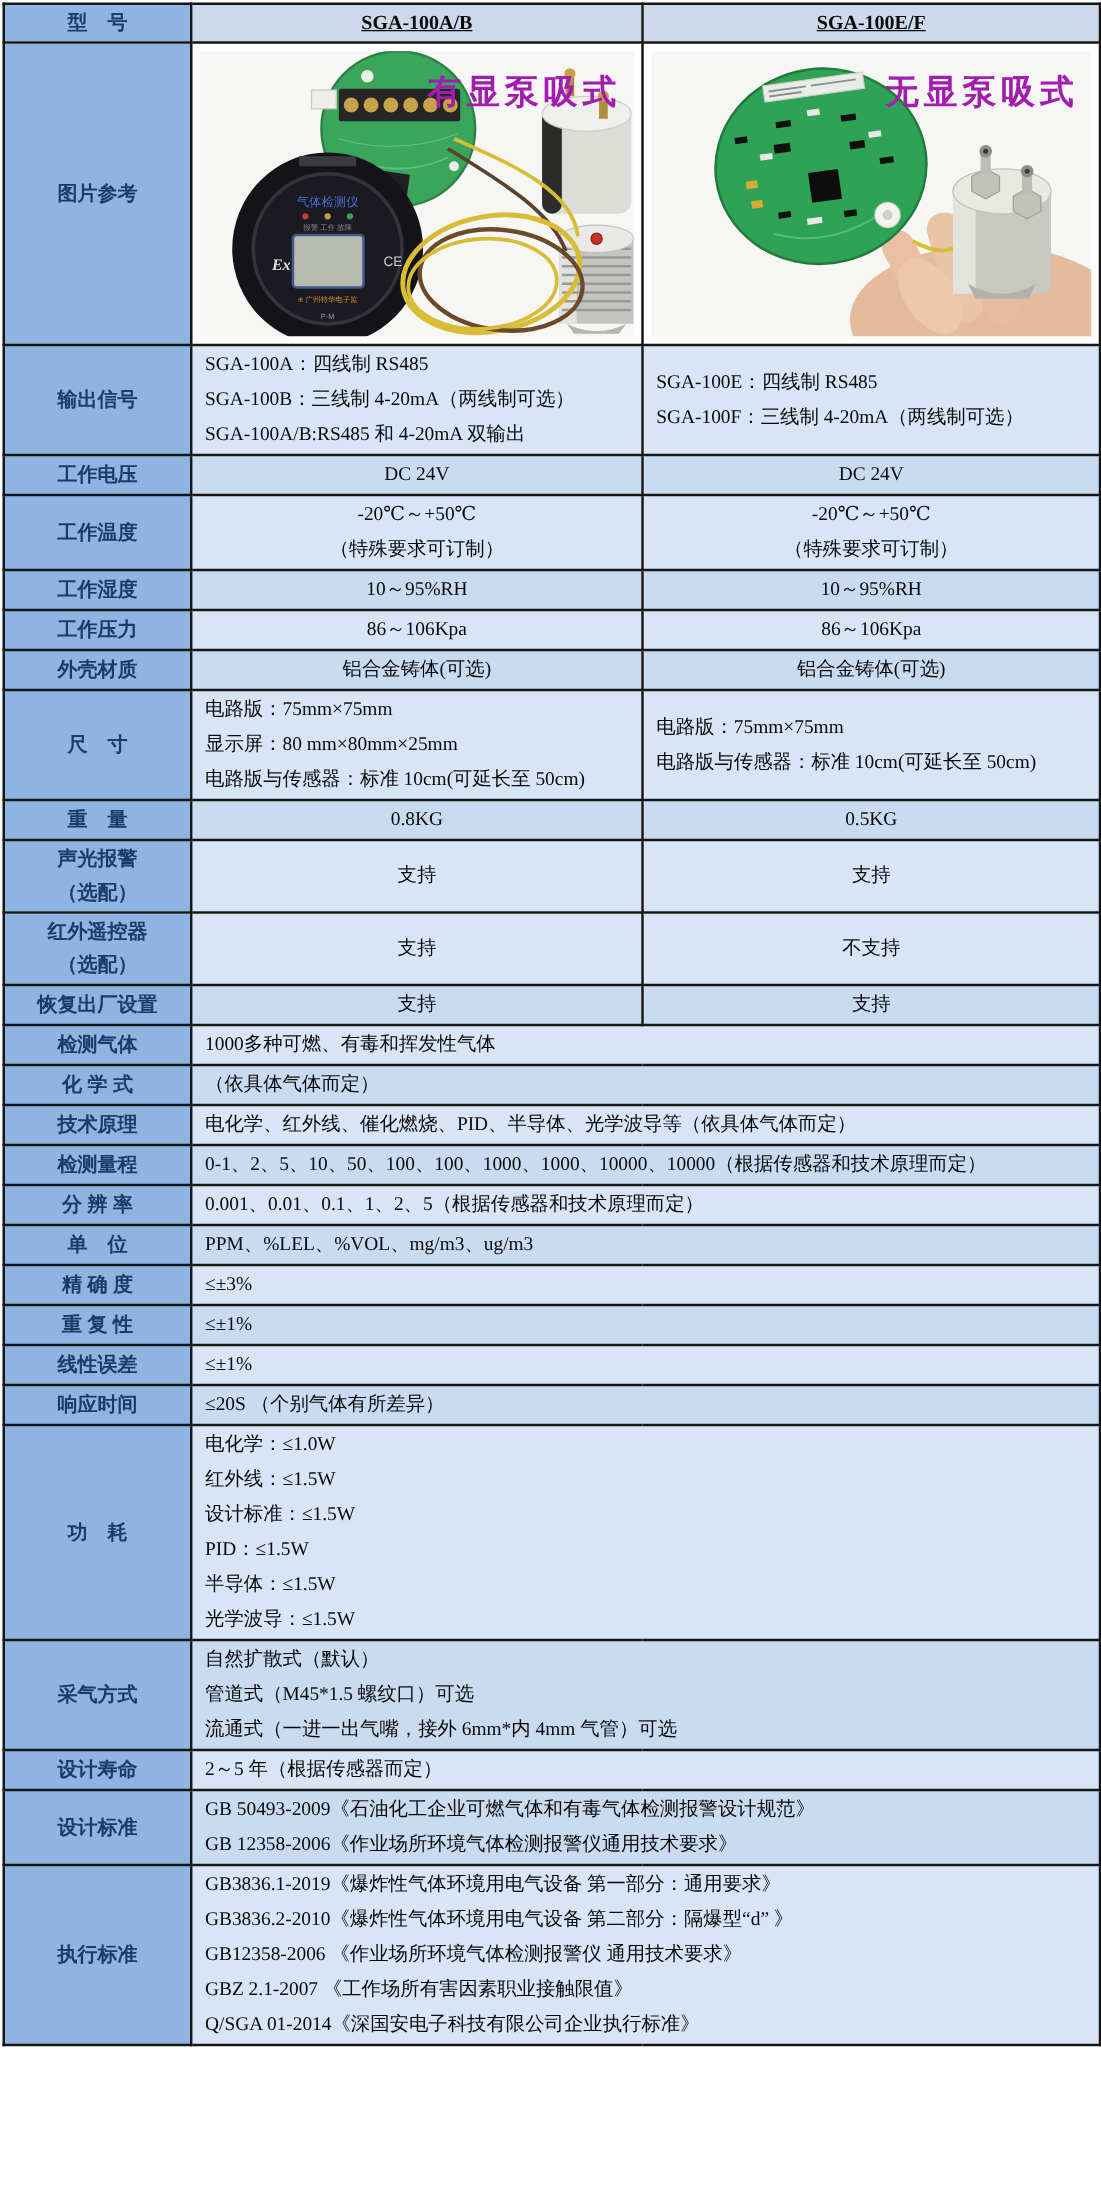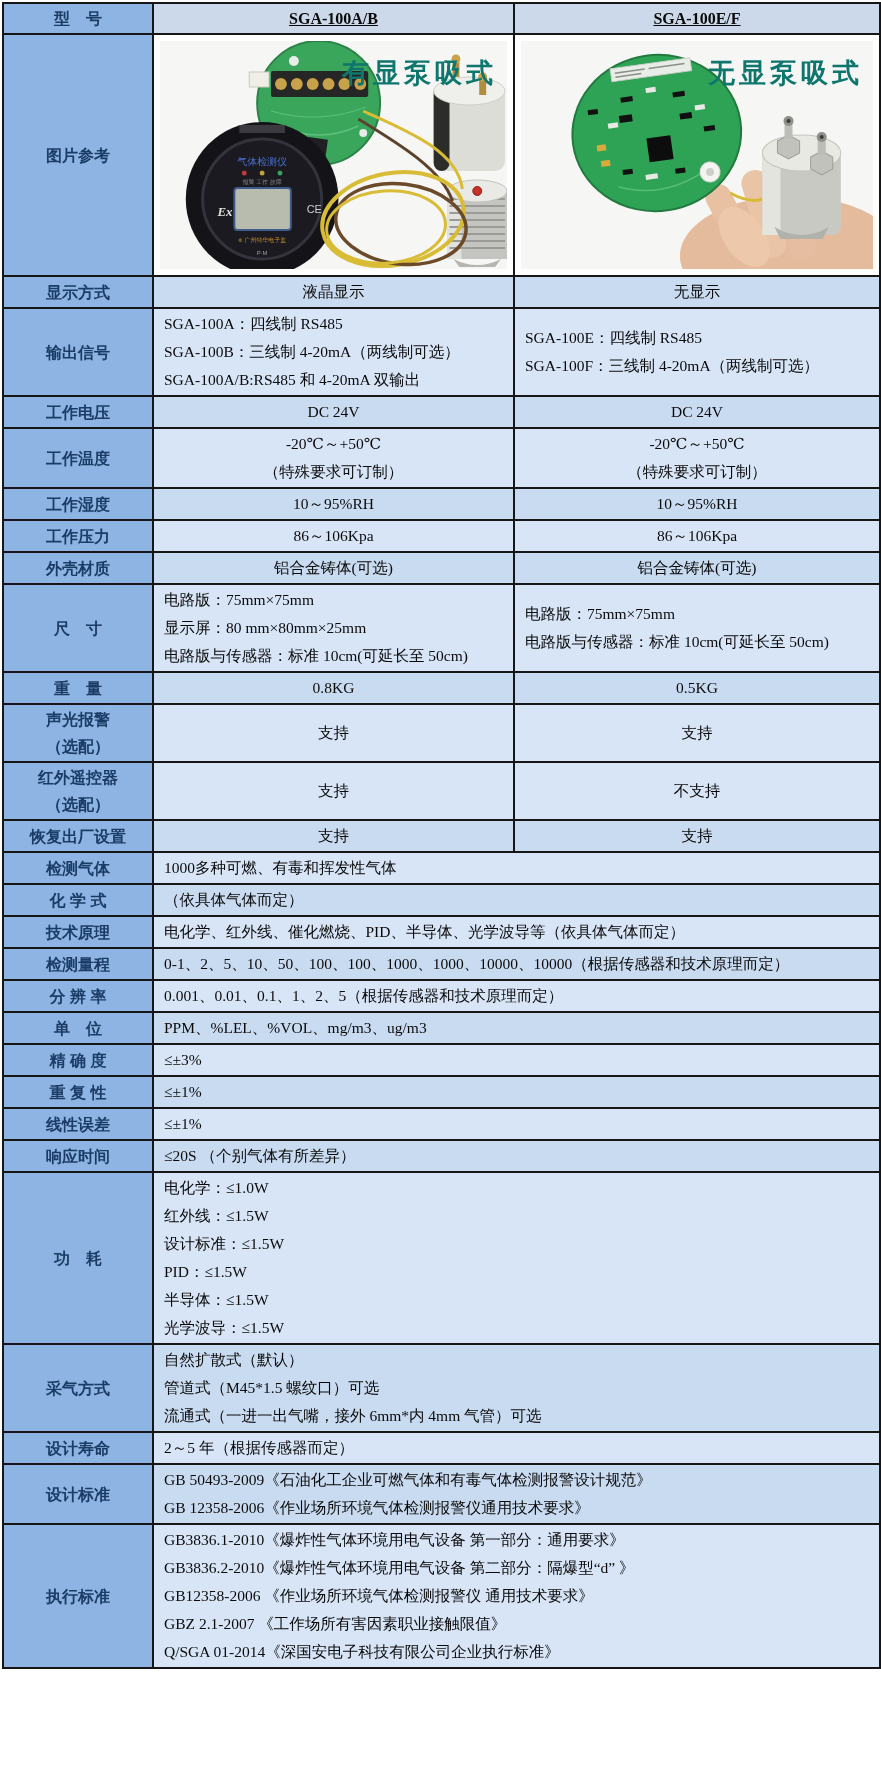--- a/index.html
+++ b/index.html
@@ -10,21 +10,21 @@
   td.label{background:#8db4e2;color:#1b3c66;font-weight:bold;font-size:16px;text-align:center;
            font-family:"Liberation Sans","DejaVu Sans",sans-serif;line-height:27px;}
   tr.header-row{height:30px;margin-top:46px;}
   td.model{background:#ccd9eb;font-family:"Liberation Serif","DejaVu Serif",serif;
            font-weight:bold;font-size:16px;text-align:center;color:#0a0a0a;text-decoration:underline;}
   tr.image-row{height:240px;}
   td.photo-cell{background:#ffffff;padding:6px;}
   .photo-wrap{position:relative;width:100%;height:228px;}
   .photo-wrap svg{display:block;width:100%;height:228px;}
   .watermark{position:absolute;top:14px;right:10px;font-size:27px;font-weight:700;
-             color:#0f766e;letter-spacing:4px;font-family:"Liberation Sans",sans-serif;}
+             color:#a21caf;letter-spacing:4px;font-family:"Liberation Sans",sans-serif;}
   td.val{font-family:"Liberation Serif","DejaVu Serif",serif;font-size:15.5px;color:#0a0a0a;
          line-height:28px;}
   td.val .line{line-height:28px;}
   td.align-center{text-align:center;}
   td.align-left{text-align:left;padding-left:10px;}
   td.full{text-align:left;padding-left:10px;}
   tr.shade-a td.val{background:#c9dbf1;}
   tr.shade-b td.val{background:#d7e5f7;}
 </style>
 </head>
@@ -178,31 +178,20 @@
                     <circle cx="299" cy="96" r="5" fill="#8f8f89"></circle>
                 <circle cx="299" cy="96" r="2" fill="#3a3a36"></circle>
               </g>
             </g>
           </svg>
           <div class="watermark">无显泵吸式</div>
         </div>
       </td>
     </tr>
 
-  <tr class="spec-row shade-a" style="height: 30px;">
-          <td class="label">
-            <div>显示方式</div>
-          </td>
-          <td class="val align-center">
-            <div class="line">液晶显示</div>
-          </td>
-          <td class="val align-center">
-            <div class="line">无显示</div>
-          </td>
-        </tr>
         <tr class="spec-row shade-b" style="height: 86px;">
           <td class="label">
             <div>输出信号</div>
           </td>
           <td class="val align-left">
             <div class="line">SGA-100A：四线制 RS485</div>
             <div class="line">SGA-100B：三线制 4-20mA（两线制可选）</div>
             <div class="line">SGA-100A/B:RS485 和 4-20mA 双输出</div>
           </td>
           <td class="val align-left">
@@ -445,21 +434,21 @@
           <td class="val full" colspan="2">
             <div class="line">GB 50493-2009《石油化工企业可燃气体和有毒气体检测报警设计规范》</div>
             <div class="line">GB 12358-2006《作业场所环境气体检测报警仪通用技术要求》</div>
           </td>
         </tr>
         <tr class="spec-row shade-b" style="height: 142px;">
           <td class="label">
             <div>执行标准</div>
           </td>
           <td class="val full" colspan="2">
-            <div class="line">GB3836.1-2010《爆炸性气体环境用电气设备 第一部分：通用要求》</div>
+            <div class="line">GB3836.1-2019《爆炸性气体环境用电气设备 第一部分：通用要求》</div>
             <div class="line">GB3836.2-2010《爆炸性气体环境用电气设备 第二部分：隔爆型“d” 》</div>
             <div class="line">GB12358-2006 《作业场所环境气体检测报警仪 通用技术要求》</div>
             <div class="line">GBZ 2.1-2007 《工作场所有害因素职业接触限值》</div>
             <div class="line">Q/SGA 01-2014《深国安电子科技有限公司企业执行标准》</div>
           </td>
         </tr>
       </tbody>
 </table>
 </div>
 

